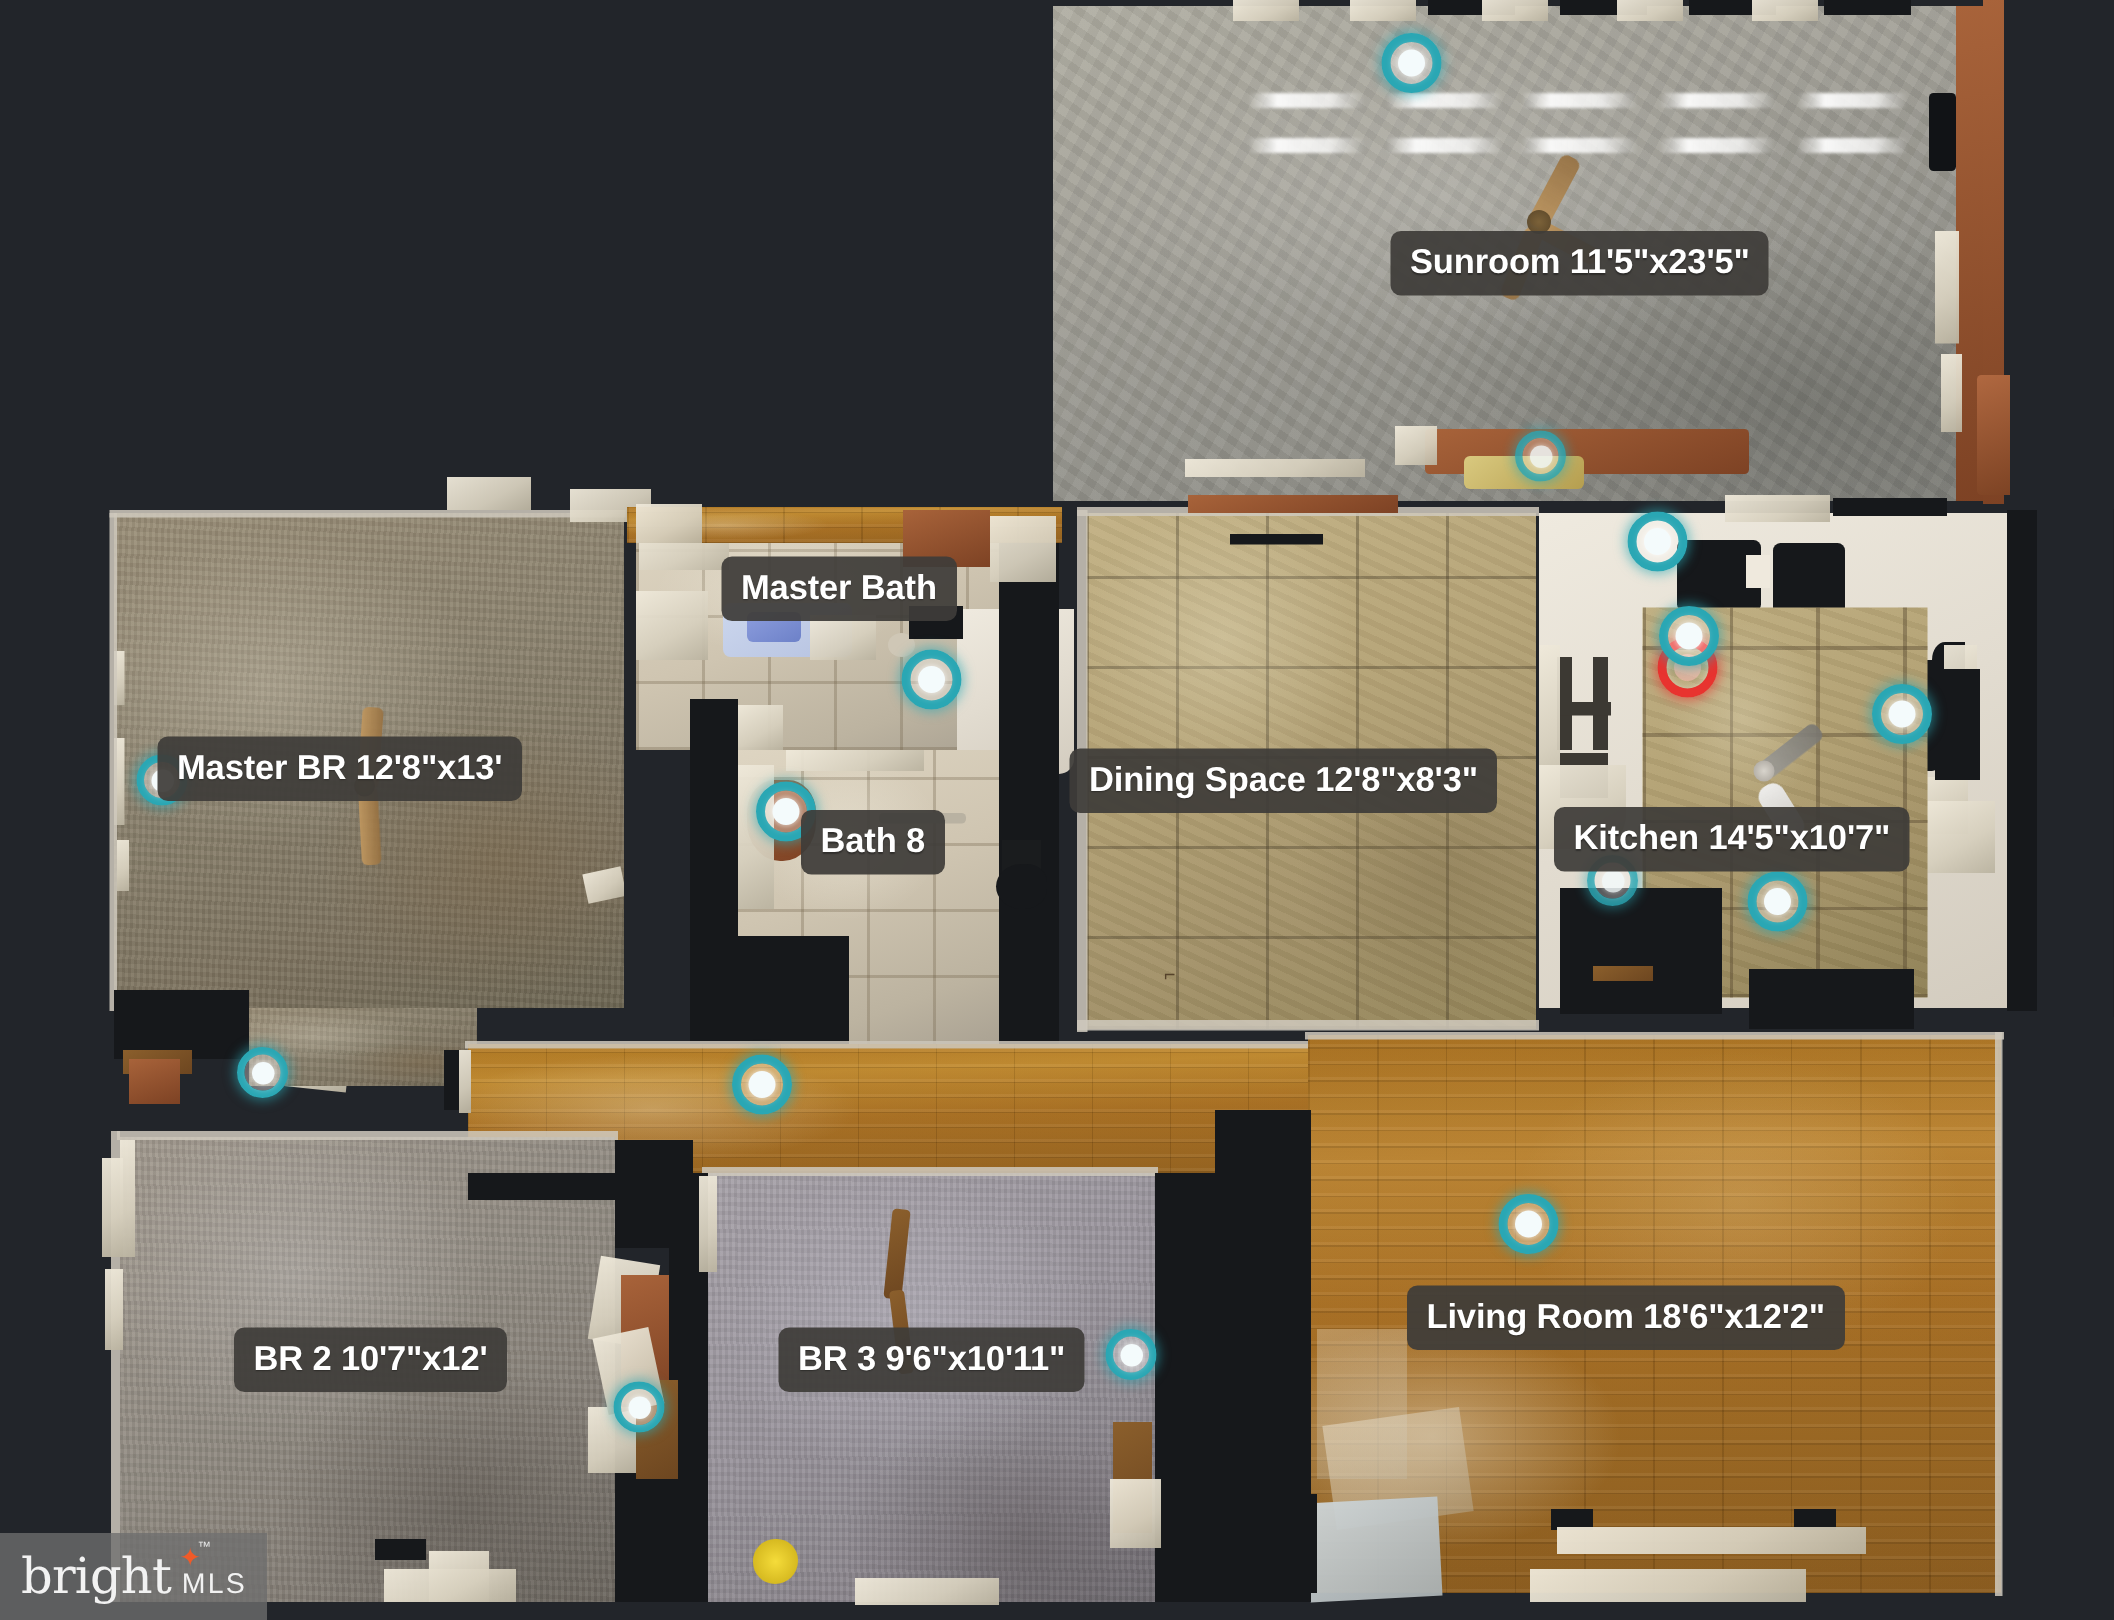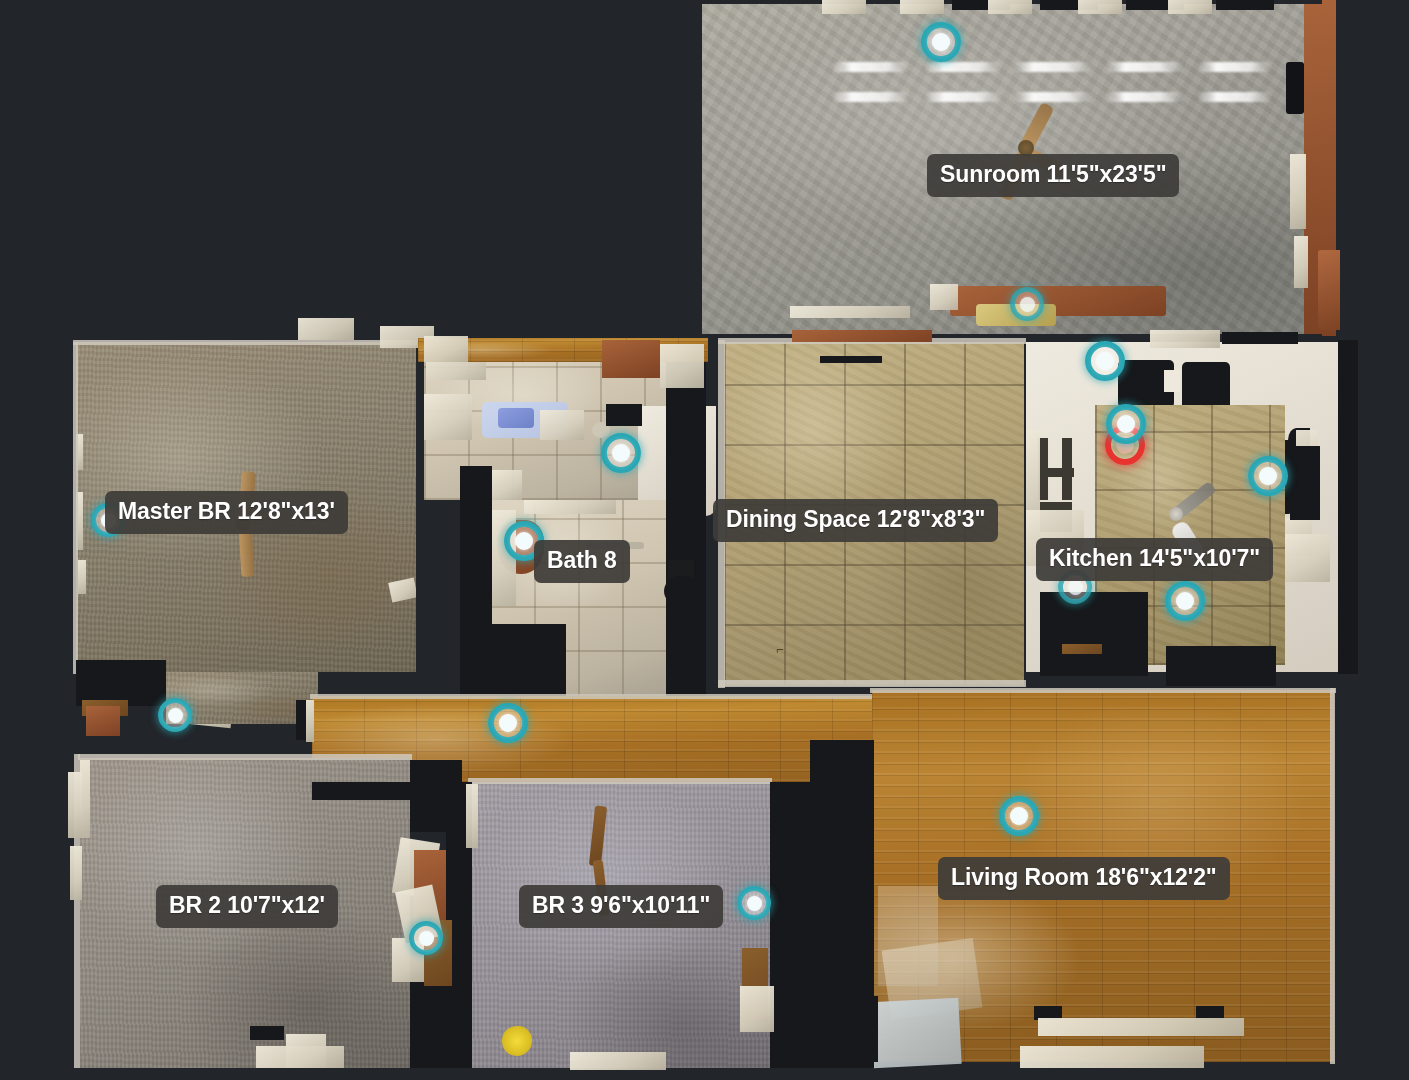--- a/index.html
+++ b/index.html
@@ -484,20 +484,21 @@
   <div class="patch" style="position:absolute; left:740px; top:986px; width:34px; height:46px;"></div>
   <div class="patch" style="position:absolute; left:570px; top:1052px; width:96px; height:18px;"></div>
 
   <div class="dark-block" style="left:312px; top:782px; width:136px; height:18px;"></div>
   <div class="dark-block" style="left:810px; top:740px; width:64px; height:328px;"></div>
 
   <div class="label" style="left:927px; top:154px;">Sunroom 11'5"x23'5"</div>
 
   <div class="label" style="left:105px; top:491px;">Master BR 12'8"x13'</div>
 
+  <div class="label" style="left:481px; top:371px;">Master Bath</div>
 
   <div class="label" style="left:534px; top:540px;">Bath 8</div>
 
   <div class="label" style="left:713px; top:499px;">Dining Space 12'8"x8'3"</div>
 
   <div class="label" style="left:1036px; top:538px;">Kitchen 14'5"x10'7"</div>
 
   <div class="label" style="left:156px; top:885px;">BR 2 10'7"x12'</div>
 
   <div class="label" style="left:519px; top:885px;">BR 3 9'6"x10'11"</div>
@@ -577,14 +578,22 @@
   <div class="marker sm" style="left:409px; top:921px;">
     <div class="ring"></div>
     <div class="dot"></div>
   </div>
 
   <div class="marker sm" style="left:737px; top:886px;">
     <div class="ring"></div>
     <div class="dot"></div>
   </div>
 
+  <div id="watermark">
+    <div class="wm-inner">
+      <span class="bright">bright</span>
+      <span class="spark">✦</span>
+      <span class="tm">™</span>
+      <span class="mls">MLS</span>
+    </div>
+  </div>
 
 </div>
 
 </body></html>

